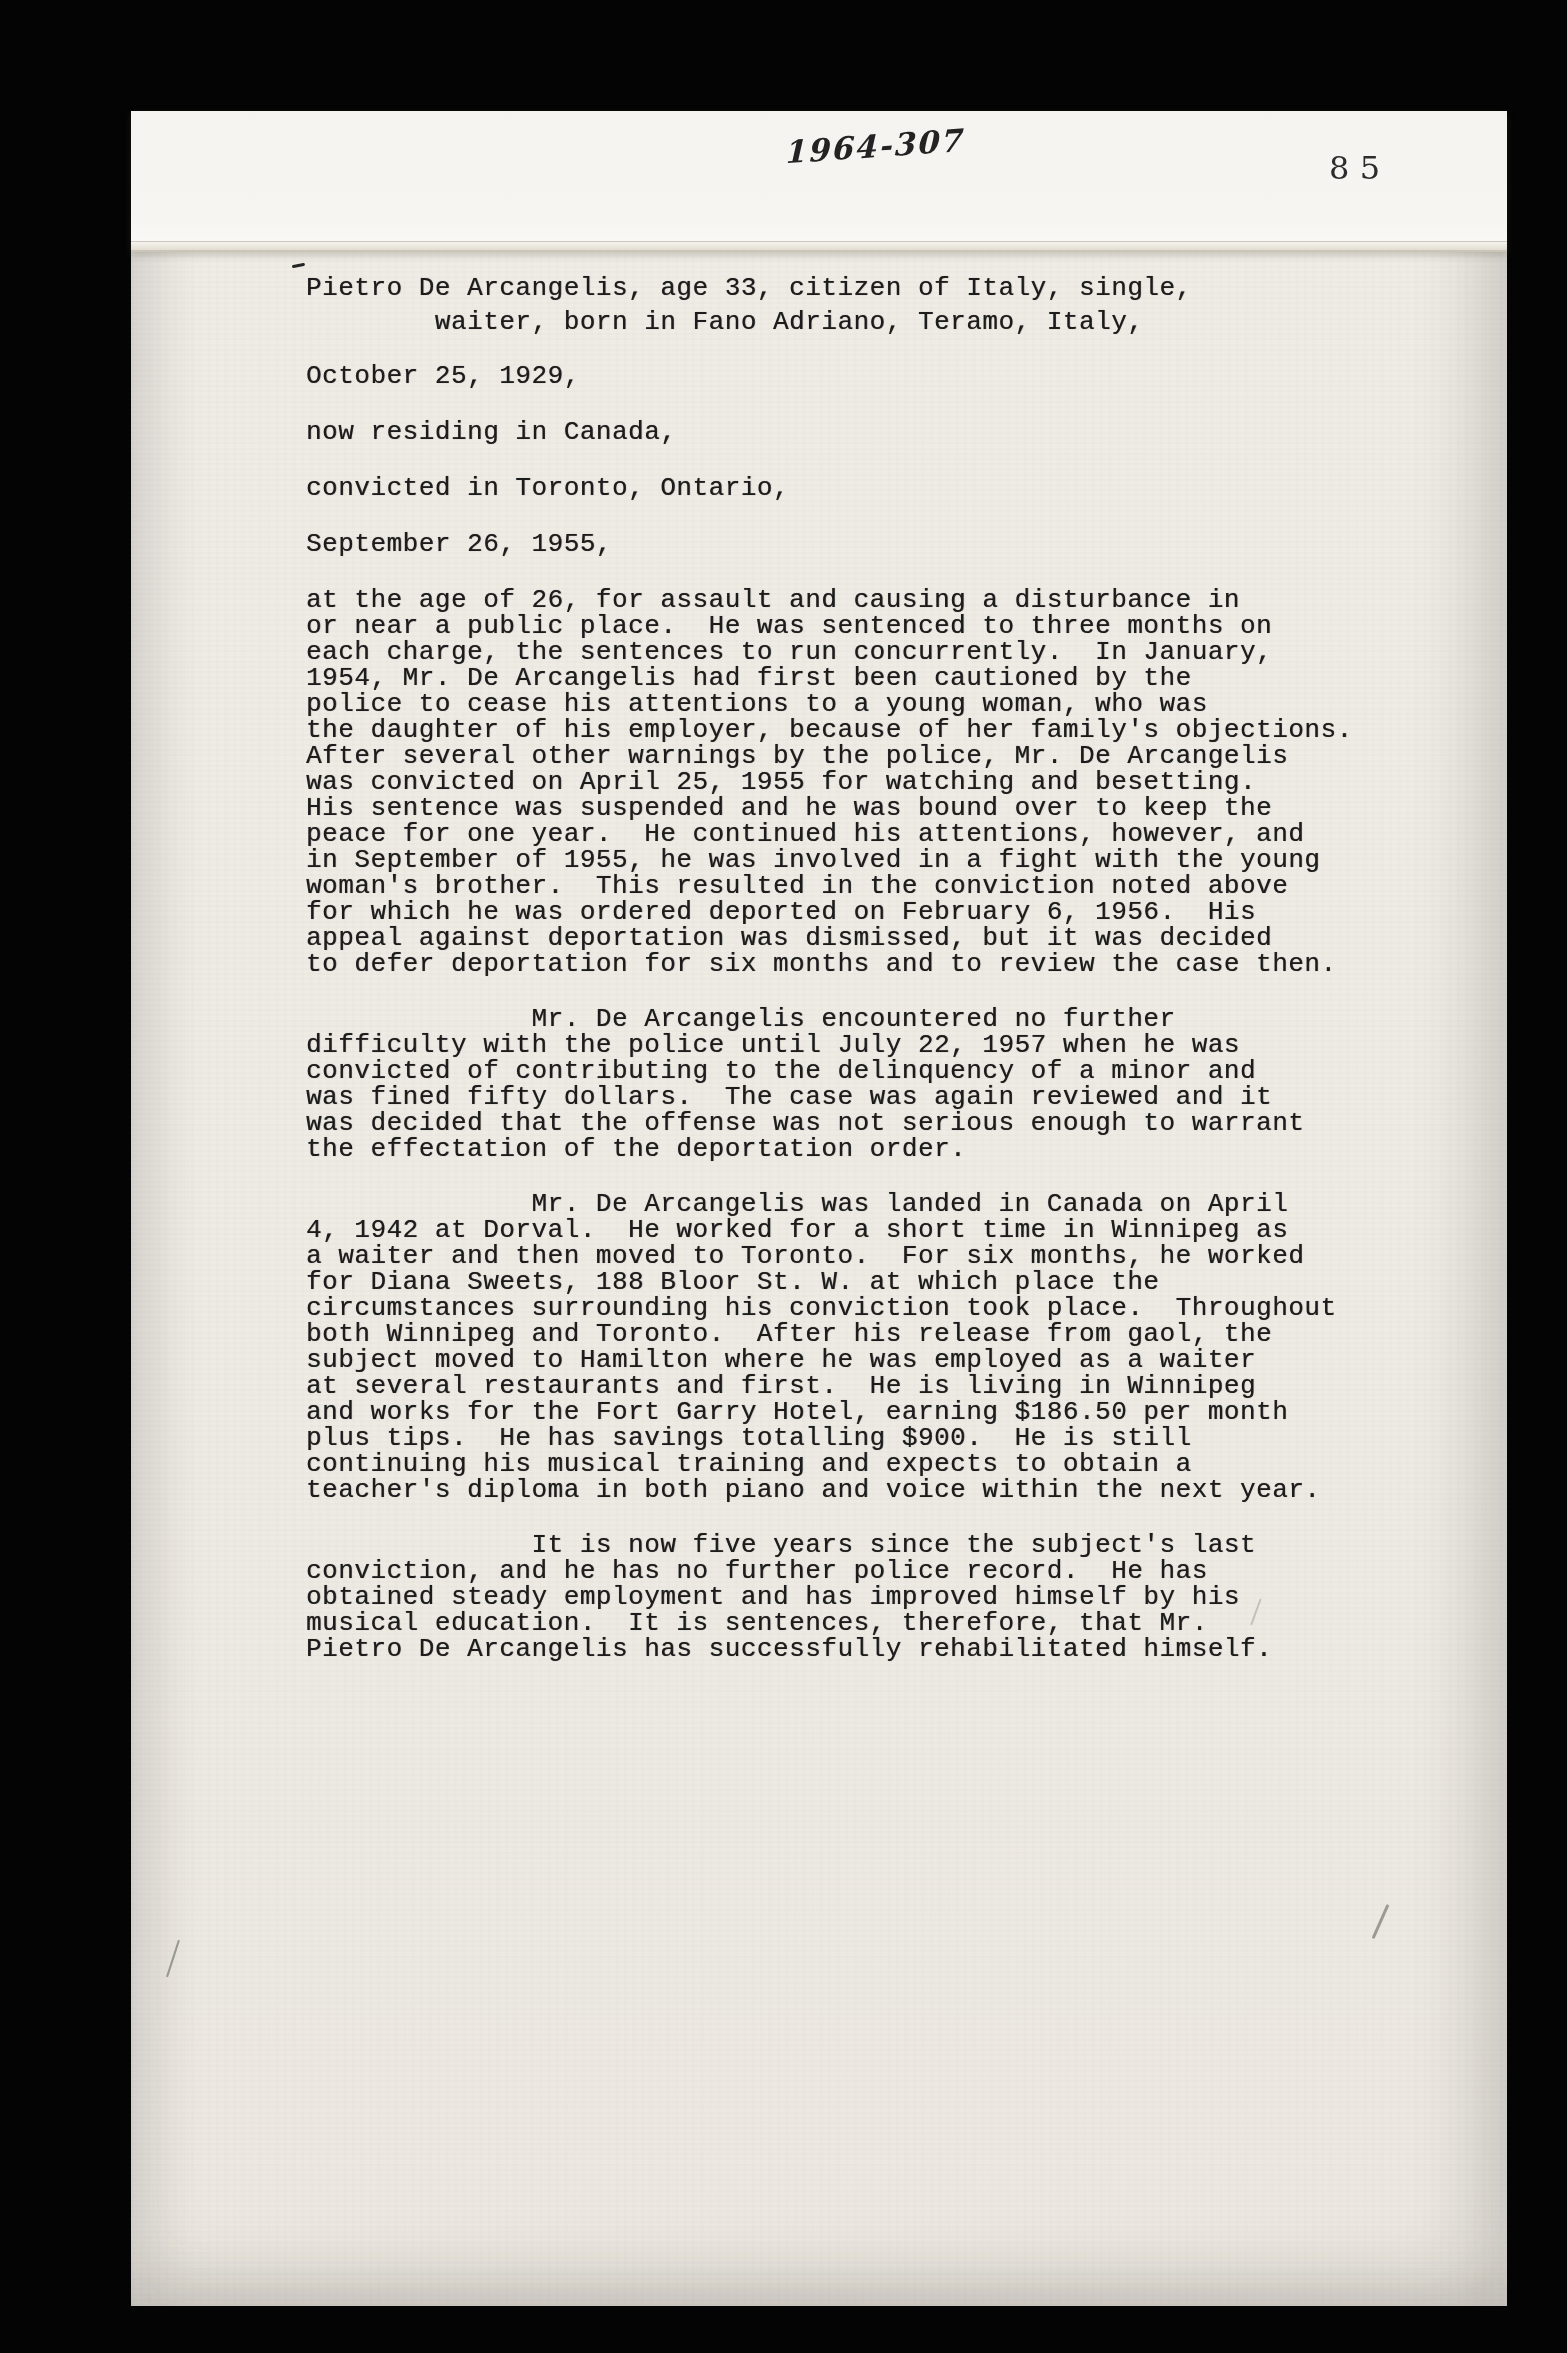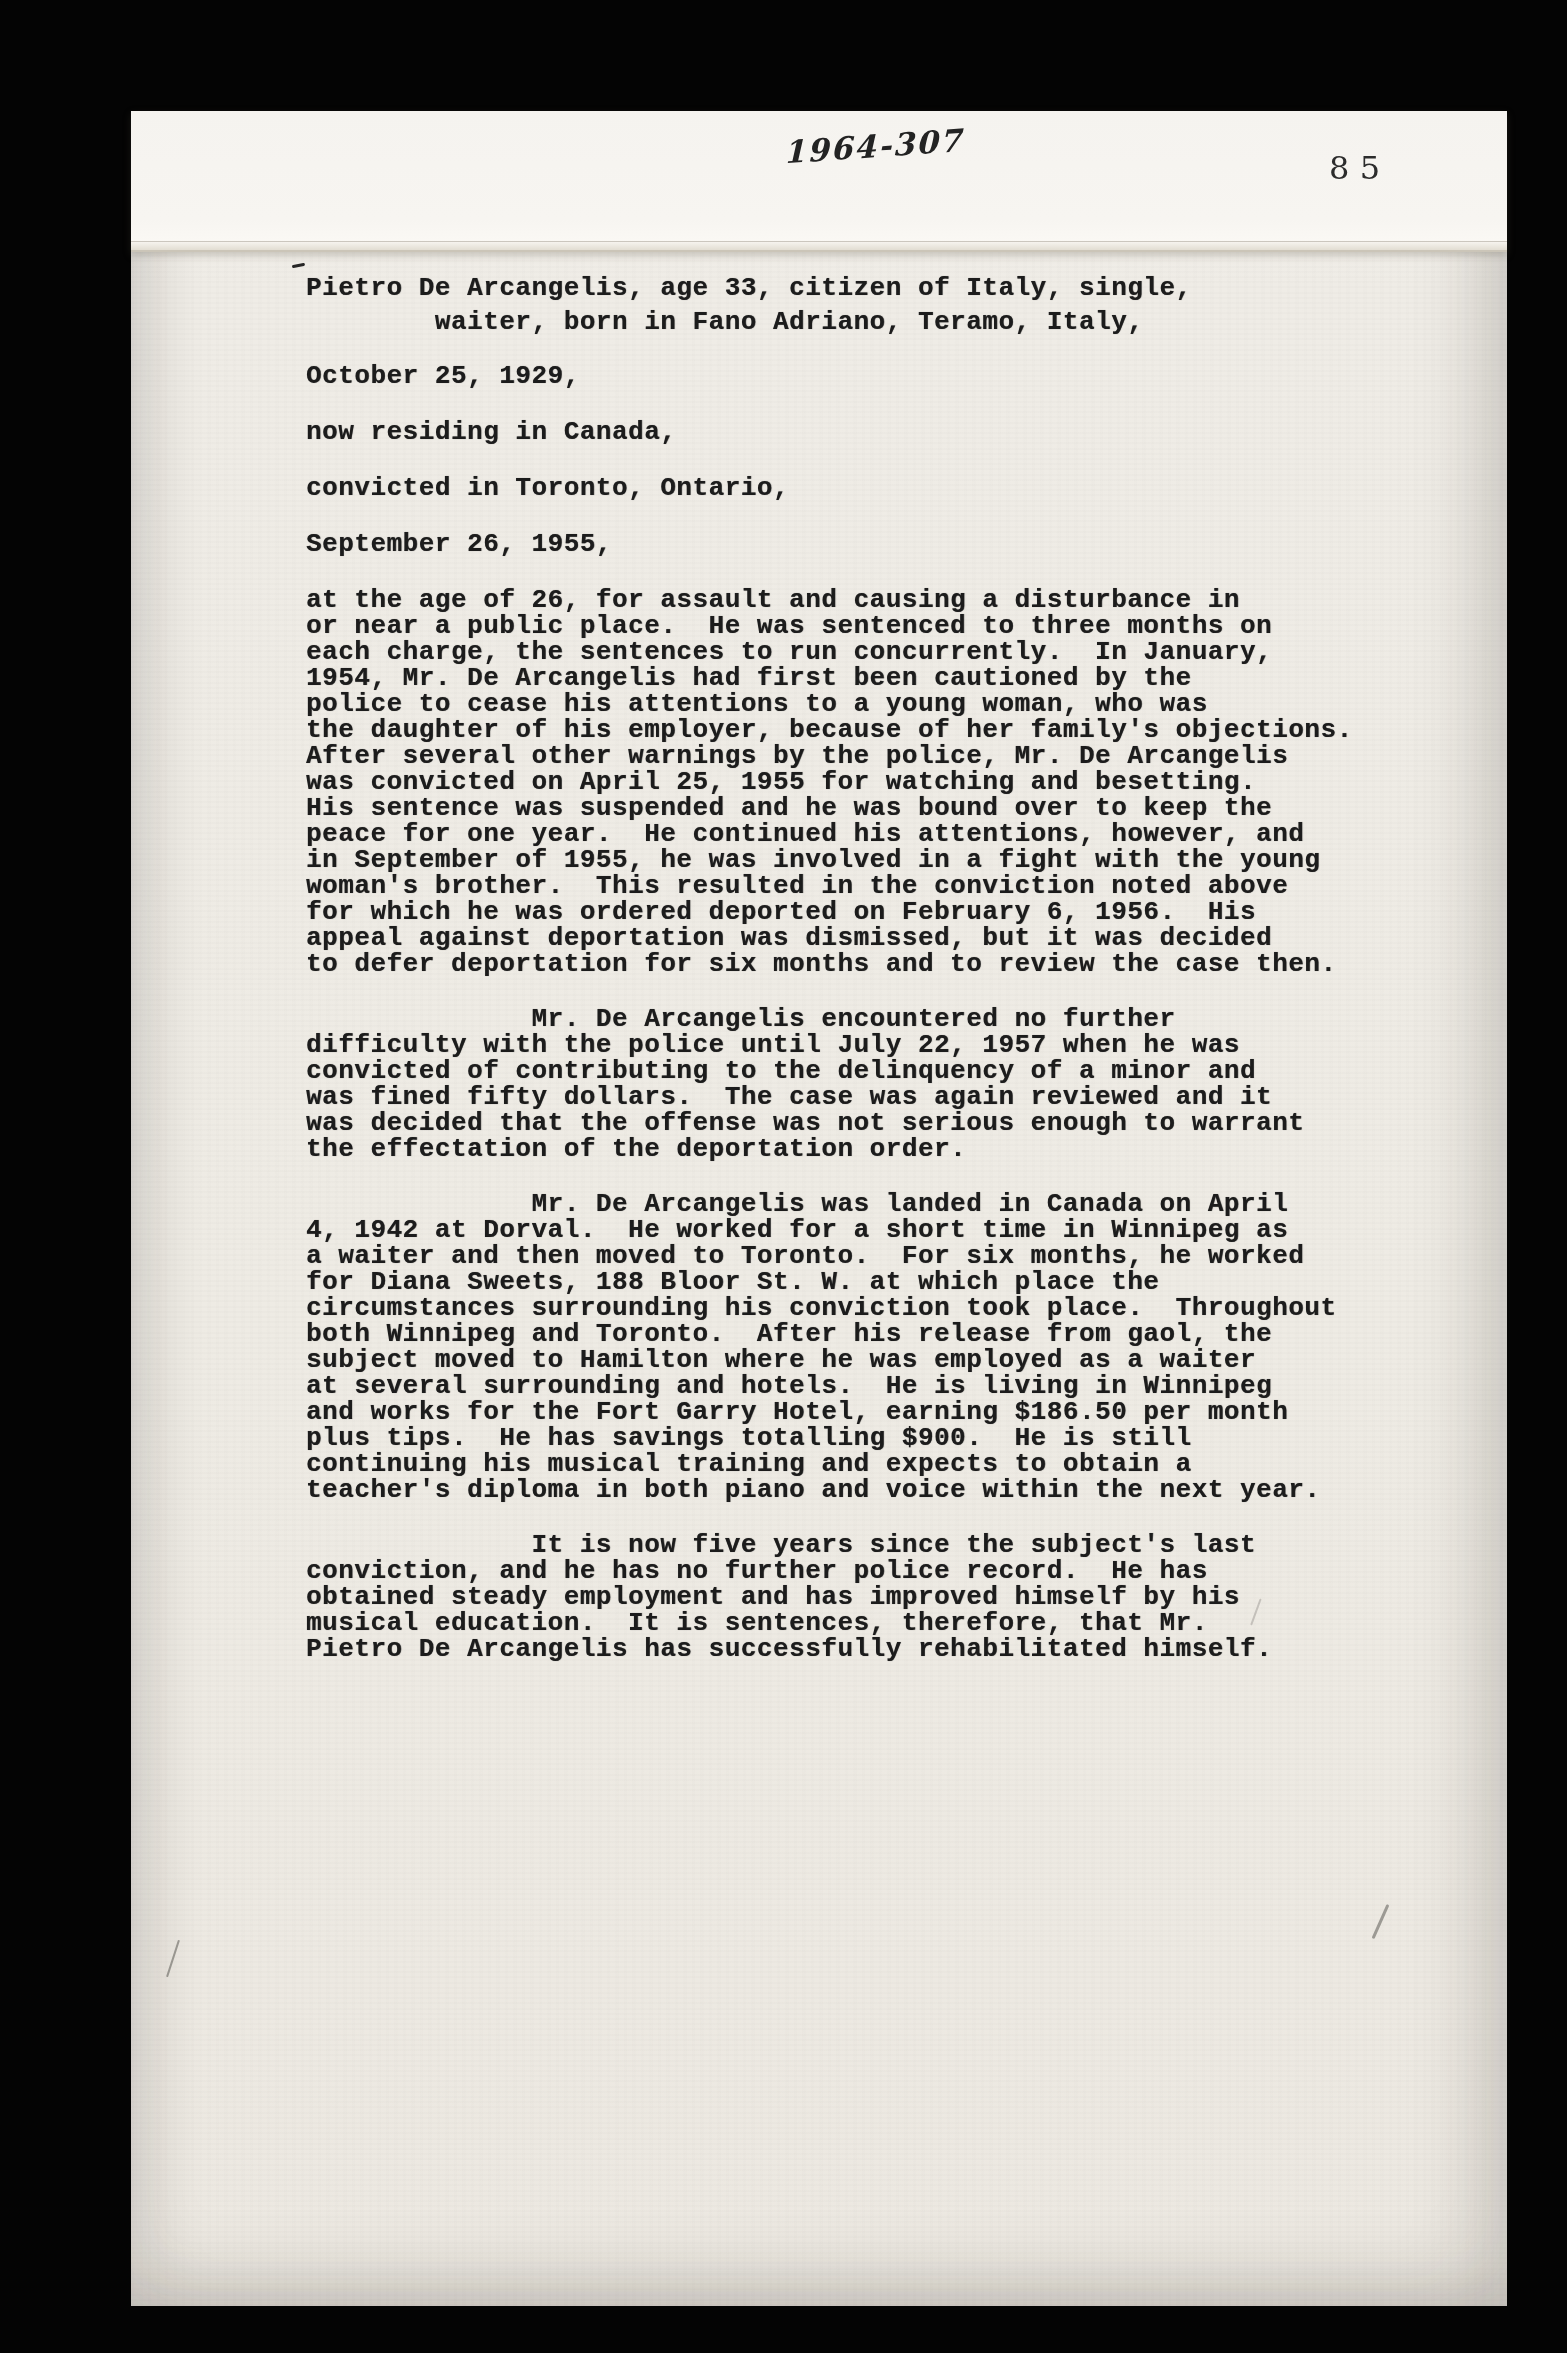--- a/index.html
+++ b/index.html
@@ -83,21 +83,21 @@
     z-index: 3;
   }
 
   .content {
     position: absolute;
     left: 175px;
     top: 160px;
     width: 1127px;
     color: #1c1c1c;
     font-family: "Liberation Mono", monospace;
-    font-weight: bold;
+    font-weight: normal;
     font-size: 26px;
     line-height: 26px;
     letter-spacing: 0.5px;
     text-shadow: 0.4px 0.4px 0.7px rgba(25,25,25,0.65);
     z-index: 2;
   }
 
   .tline { white-space: pre; }
 
   .heading-block { position: relative; margin-bottom: 23.6px; }
@@ -184,21 +184,21 @@
         </div>
 
       <div class="paragraph">
           <div class="tline">              Mr. De Arcangelis was landed in Canada on April</div>
           <div class="tline">4, 1942 at Dorval.  He worked for a short time in Winnipeg as</div>
           <div class="tline">a waiter and then moved to Toronto.  For six months, he worked</div>
           <div class="tline">for Diana Sweets, 188 Bloor St. W. at which place the</div>
           <div class="tline">circumstances surrounding his conviction took place.  Throughout</div>
           <div class="tline">both Winnipeg and Toronto.  After his release from gaol, the</div>
           <div class="tline">subject moved to Hamilton where he was employed as a waiter</div>
-          <div class="tline">at several surrounding and hotels.  He is living in Winnipeg</div>
+          <div class="tline">at several restaurants and first.  He is living in Winnipeg</div>
           <div class="tline">and works for the Fort Garry Hotel, earning $186.50 per month</div>
           <div class="tline">plus tips.  He has savings totalling $900.  He is still</div>
           <div class="tline">continuing his musical training and expects to obtain a</div>
           <div class="tline">teacher's diploma in both piano and voice within the next year.</div>
         </div>
 
       <div class="paragraph">
           <div class="tline">              It is now five years since the subject's last</div>
           <div class="tline">conviction, and he has no further police record.  He has</div>
           <div class="tline">obtained steady employment and has improved himself by his</div>

